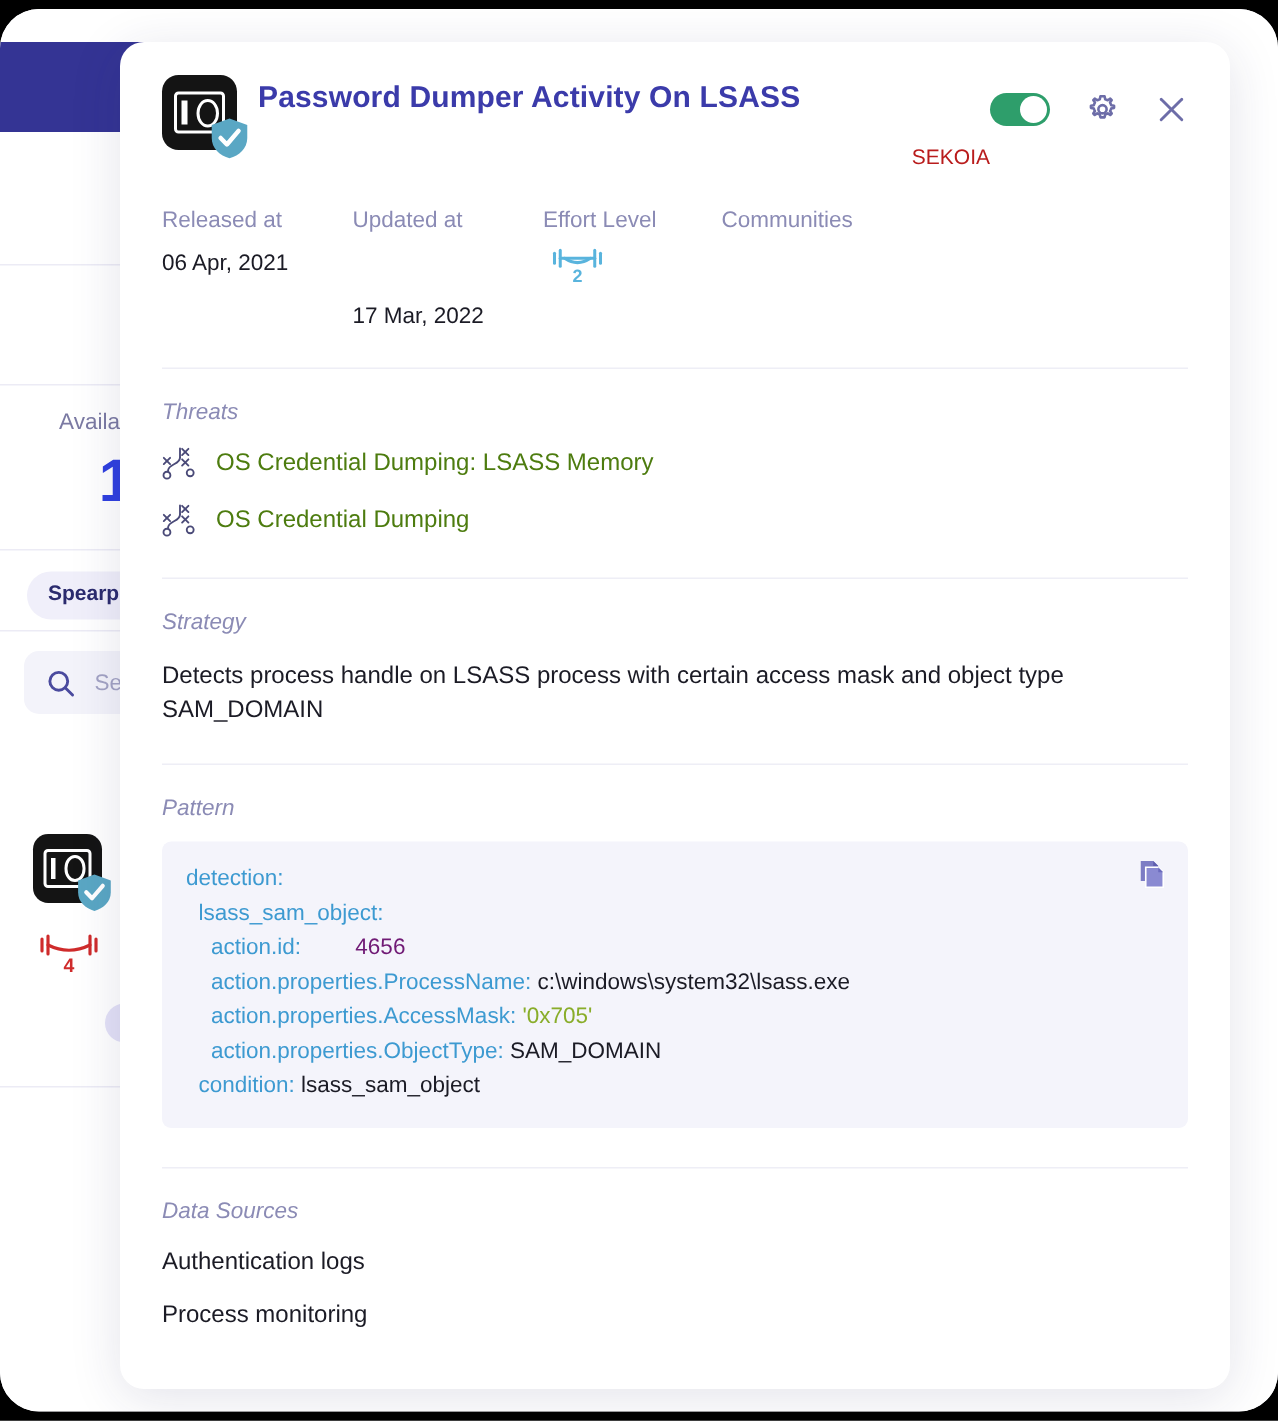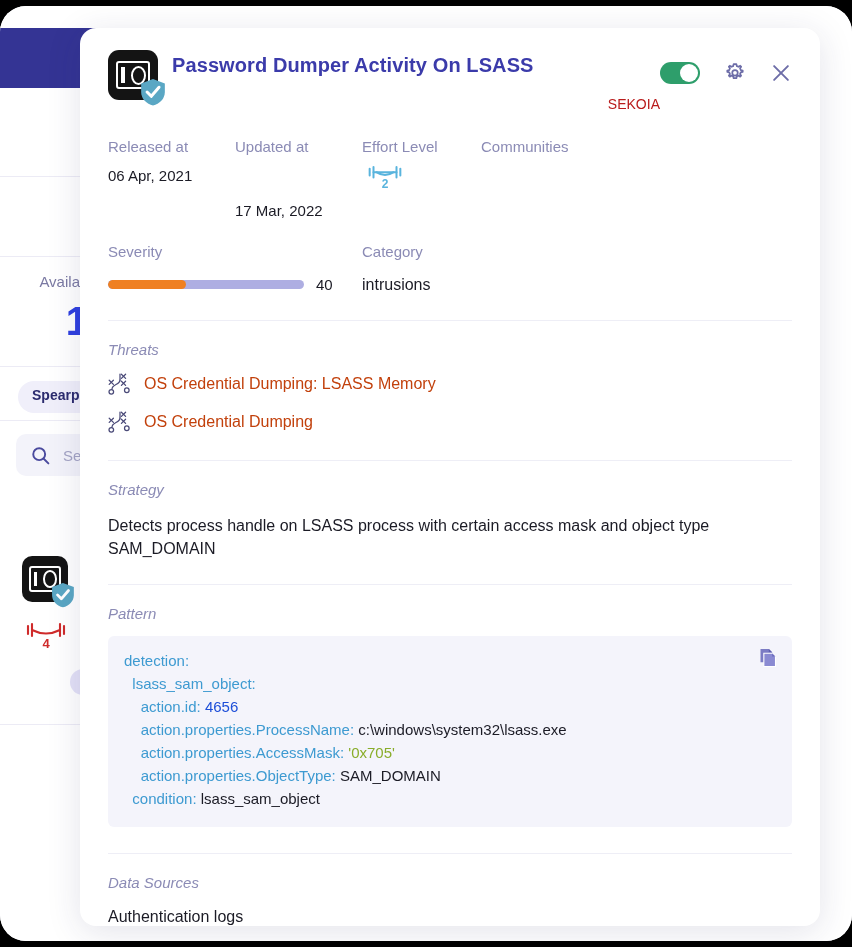--- a/index.html
+++ b/index.html
@@ -193,21 +193,21 @@
   .section-title {
     font-size: 15px; color: #8b8bb5;
     margin-top: 20px;
     font-style: italic;
   }
 
   .threat-row {
     display: flex; align-items: center;
     gap: 14px; margin-top: 14px;
   }
-  .threat-row .tl { font-size: 16px; color: #c2410c; }
+  .threat-row .tl { font-size: 16px; color: #4d7c0f; }
 
   #strategy-text {
     font-size: 16px; color: #1b1b25;
     line-height: 1.45;
     margin-top: 16px;
     max-width: 660px;
   }
 
   
   #code-wrap {
@@ -217,21 +217,21 @@
     border-radius: 6px;
     padding: 14px 16px 16px 16px;
   }
   #code {
     font-family: "Liberation Sans", sans-serif;
     font-size: 15px; line-height: 1.53;
     white-space: pre;
     color: #1b1b25;
   }
   .k  { color: #3d9ad1; }
-  .num{ color: #1d4ed8; }
+  .num{ color: #701a75; margin-left: 32px; }
   .str{ color: #89ad2a; }
   .pl { color: #1b1b25; margin-top: 27px; }
   #copy-btn {
     position: absolute; right: 14px; top: 12px;
     width: 20px; height: 22px;
     cursor: pointer;
   }
 
   .ds-item {
     font-size: 16px; color: #1b1b25;
@@ -350,35 +350,20 @@
             <text x="24" y="28" font-family="Liberation Sans, sans-serif" font-size="12.5" font-weight="bold" fill="#59b4dd" text-anchor="middle">2</text>
           </svg>
         </span>
       </div>
       <div class="col col-comm">
         <span class="lbl">Communities</span>
         <span class="val"></span>
       </div>
     </div>
 
-    <div id="sev-row">
-      <div id="sev-col">
-        <div class="lbl" style="font-size:15px;color:#8b8bb5">Severity</div>
-        <div id="sev-bar-row">
-          <div id="sev-track" style="background: rgb(174, 174, 226);">
-            <div id="sev-fill" style="width: 40%; background: rgb(239, 128, 34);"></div>
-          </div>
-          <span id="sev-value">40</span>
-        </div>
-      </div>
-      <div>
-        <div style="font-size:15px;color:#8b8bb5">Category</div>
-        <div style="font-size:16px;color:#1b1b25;margin-top:16px">intrusions</div>
-      </div>
-    </div>
 
     <div class="hr" style="margin-top:26px"></div>
 
     <div class="section-title">Threats</div>
     <div id="threats-list">
           <div class="threat-row">
             <svg width="22" height="24" viewBox="0 0 22 24">
               <g stroke="#4a4a78" stroke-width="1.25" fill="none" stroke-linecap="round">
                 <line x1="12" y1="2" x2="12" y2="8"></line>
                 <path d="M12 8 C12 13 4 12 4 17"></path>

